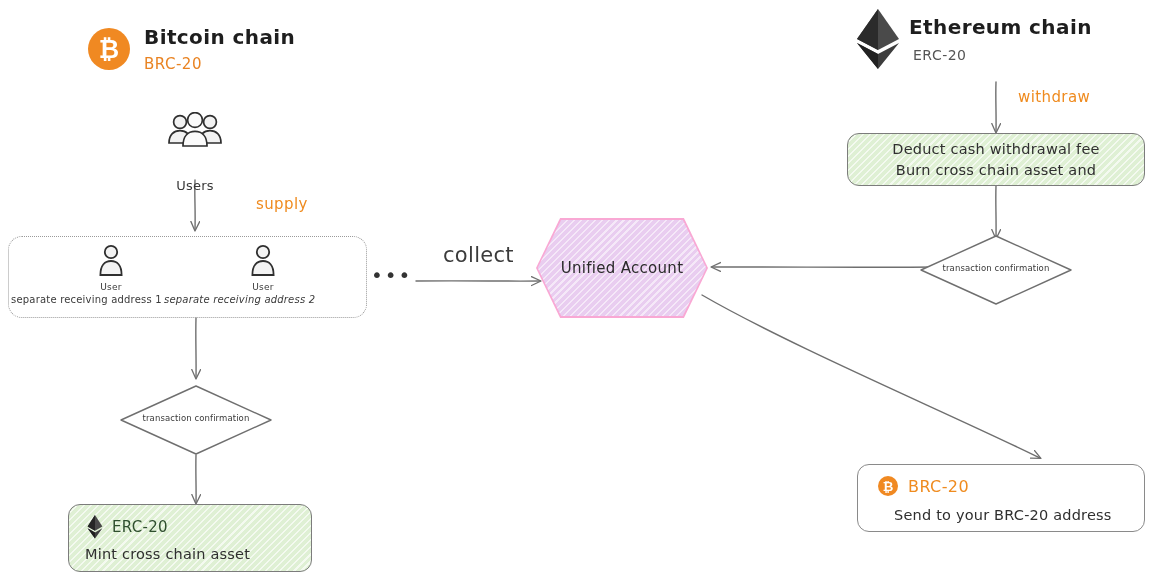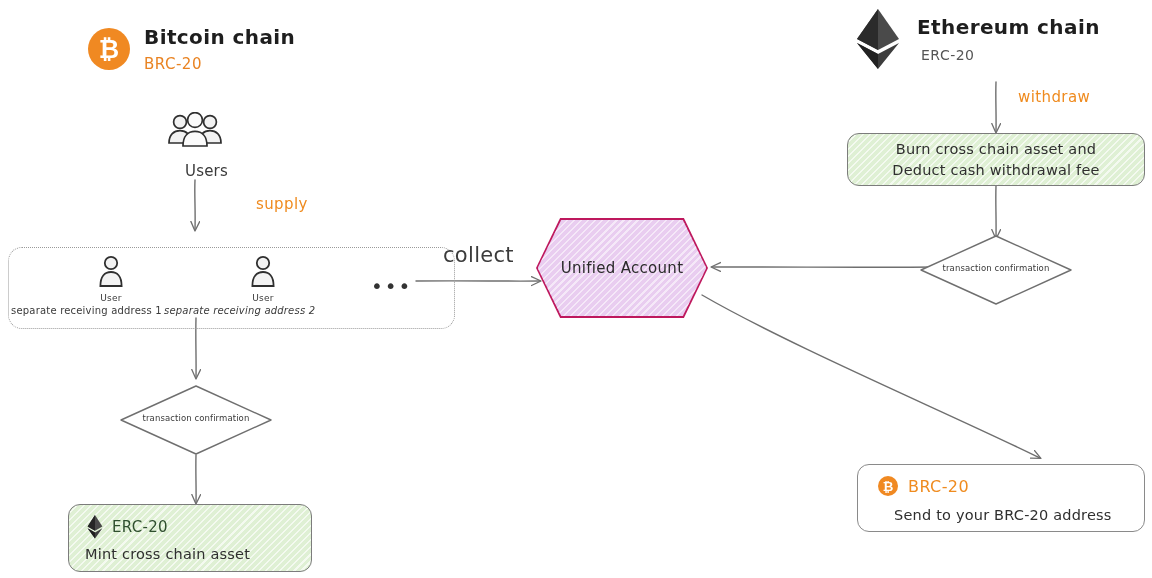--- a/index.html
+++ b/index.html
@@ -81,21 +81,21 @@
   .hexagon{
     background:#e9cdf0;
     background-image:repeating-linear-gradient(135deg,
         rgba(255,255,255,.55) 0px, rgba(255,255,255,.55) 1.6px,
         rgba(255,255,255,0) 1.6px, rgba(255,255,255,0) 5px);
     clip-path:polygon(14% 0%, 86% 0%, 100% 50%, 86% 100%, 14% 100%, 0% 50%);
     display:flex;align-items:center;justify-content:center;
   }
   .hexagon-outline{
     clip-path:polygon(14% 0%, 86% 0%, 100% 50%, 86% 100%, 14% 100%, 0% 50%);
-    background:#be185d;
+    background:#f9a8d4;
   }
   .btc-icon{
     border-radius:50%;background:#f08922;
     display:flex;align-items:center;justify-content:center;
     color:#fff;font-weight:700;
   }
 </style>
 </head>
 <body>
 
@@ -128,21 +128,21 @@
 <div class="abs" style="left:88px;top:25px;display:flex;align-items:center;gap:14px;">
   <div class="btc-icon" style="width:42px;height:42px;font-size:25px;">
     <span style="line-height:1;">₿</span>
   </div>
   <div style="display:flex;flex-direction:column;gap:6px;">
     <div class="chain-title">Bitcoin chain</div>
     <div class="chain-sub-orange">BRC-20</div>
   </div>
 </div>
 
-<div class="abs" style="left:855px;top:8px;display:flex;align-items:center;gap:16px;">
+<div class="abs" style="left:855px;top:8px;display:flex;align-items:center;gap:8px;">
   <svg width="46" height="62" viewBox="0 0 46 62">
     <polygon points="23,1 44,31 23,42 2,31" fill="#4a4a4a"></polygon>
     <polygon points="23,1 23,42 2,31" fill="#2b2b2b"></polygon>
     <polygon points="23,46 44,35 23,61 2,35" fill="#3d3d3d"></polygon>
     <polygon points="23,46 23,61 2,35" fill="#222"></polygon>
   </svg>
   <div style="display:flex;flex-direction:column;gap:8px;">
     <div class="chain-title">Ethereum chain</div>
     <div class="chain-sub-gray" style="margin-left:4px;">ERC-20</div>
   </div>
@@ -152,26 +152,26 @@
   <svg width="62" height="44" viewBox="0 0 62 44">
     <g fill="none" stroke="#2f2f2f" stroke-width="1.7">
       <circle cx="16" cy="10" r="6.4" fill="#f2f2f2"></circle>
       <path d="M5,31 C5,22.5 10,18.6 16,18.6 C22,18.6 27,22.5 27,31 Z" fill="#f2f2f2"></path>
       <circle cx="46" cy="10" r="6.4" fill="#f2f2f2"></circle>
       <path d="M35,31 C35,22.5 40,18.6 46,18.6 C52,18.6 57,22.5 57,31 Z" fill="#f2f2f2"></path>
       <circle cx="31" cy="8" r="7.4" fill="#fbfbfb"></circle>
       <path d="M19,34 C19,24 24,19.4 31,19.4 C38,19.4 43,24 43,34 Z" fill="#fbfbfb"></path>
     </g>
   </svg>
-  <div class="tiny-label" style="font-size:15px;margin-top:2px;text-align:right;">Users</div>
+  <div class="tiny-label" style="font-size:13px;margin-top:18px;">Users</div>
 </div>
 
 <div class="abs edge-label-orange" style="left:228px;top:195px;font-size:15px;margin-left:28px;">supply</div>
 
-<div class="abs dashed-box" style="left:8px;top:247px;width:447px;height:82px;">
+<div class="abs dashed-box" style="left:8px;top:236px;width:359px;height:82px;">
   <div class="abs" style="left:32px;top:7px;width:140px;text-align:center;">
     <svg width="26" height="34" viewBox="0 0 26 34">
       <g fill="#f3f3f3" stroke="#2f2f2f" stroke-width="1.8">
         <circle cx="13" cy="8" r="6.2"></circle>
         <path d="M2.4,31 C2.4,21.5 7,17 13,17 C19,17 23.6,21.5 23.6,31 Z"></path>
       </g>
     </svg>
     <div class="tiny-label">User</div>
   </div>
   <div class="abs addr-label" style="left:2px;top:57px;width:200px;">separate receiving address 1</div>
@@ -209,22 +209,22 @@
   <svg width="158" height="74" viewBox="0 0 158 74" style="position:absolute;left:0;top:0;">
     <path d="M79,3 L154,37 L79,71 L4,37 Z" fill="#ffffff" stroke="#6f6f6f" stroke-width="1.4" stroke-linejoin="round"></path>
   </svg>
   <div class="abs diamond-label" style="left:0;top:30px;width:158px;text-align:center;">transaction confirmation</div>
 </div>
 
 <div class="abs edge-label-orange" style="left:1018px;top:88px;font-size:15px;">withdraw</div>
 
 <div class="abs green-box" style="left:847px;top:133px;width:298px;height:53px;
             display:flex;flex-direction:column;align-items:center;justify-content:center;">
+  <div class="box-line">Deduct cash withdrawal fee</div>
   <div class="box-line">Burn cross chain asset and</div>
-  <div class="box-line">Deduct cash withdrawal fee</div>
 </div>
 
 <div class="abs green-box" style="left:68px;top:504px;width:244px;height:68px;">
   <div class="abs" style="left:18px;top:10px;display:flex;align-items:center;gap:9px;">
     <svg width="16" height="24" viewBox="0 0 16 24">
       <polygon points="8,0 15.4,11.6 8,15.8 0.6,11.6" fill="#4a4a4a"></polygon>
       <polygon points="8,0 8,15.8 0.6,11.6" fill="#262626"></polygon>
       <polygon points="8,17.4 15.4,13.2 8,23.6 0.6,13.2" fill="#3d3d3d"></polygon>
       <polygon points="8,17.4 8,23.6 0.6,13.2" fill="#1f1f1f"></polygon>
     </svg>

